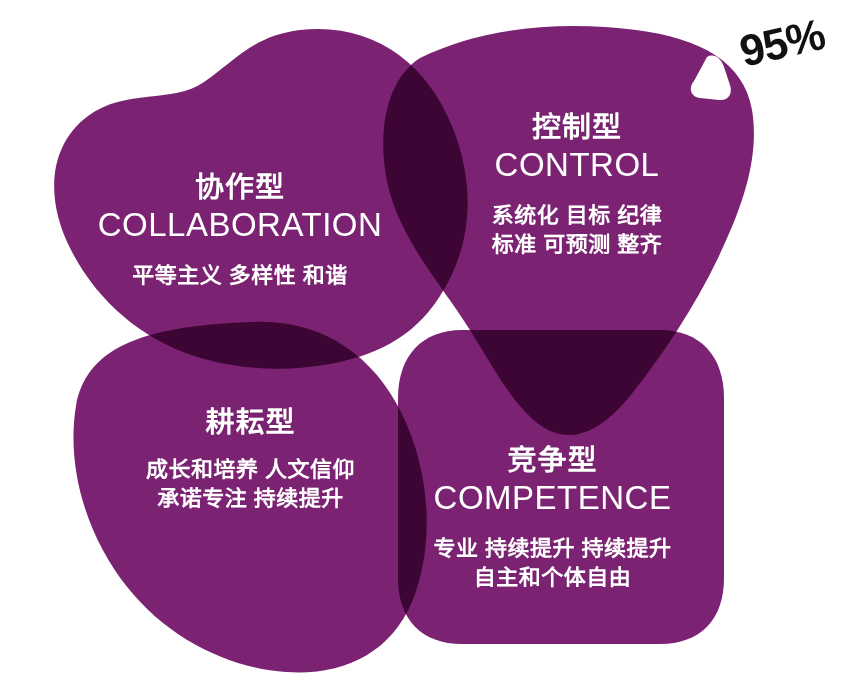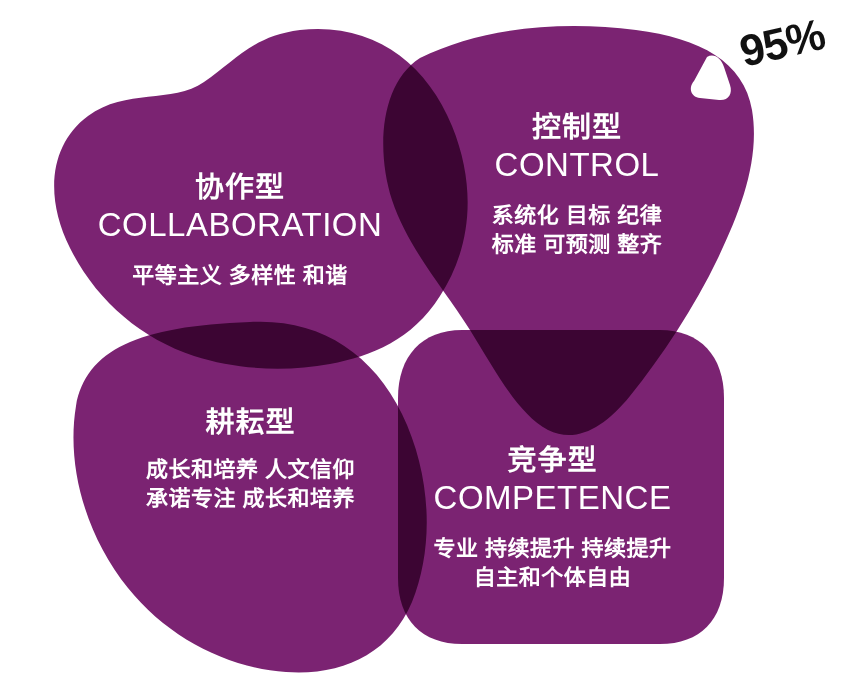--- a/index.html
+++ b/index.html
@@ -139,21 +139,21 @@
   <div class="quad" id="quad-control">
     <span class="cn-title">控制型</span>
     <span class="en-title">CONTROL</span>
     <span class="kw first">系统化 目标 纪律</span>
     <span class="kw">标准 可预测 整齐</span>
   </div>
 
   <div class="quad" id="quad-cultivation">
     <span class="cn-title">耕耘型</span>
     <span class="kw first">成长和培养 人文信仰</span>
-    <span class="kw">承诺专注 成长和培养</span>
+    <span class="kw">承诺专注 持续提升</span>
   </div>
 
   <div class="quad" id="quad-competence">
     <span class="cn-title">竞争型</span>
     <span class="en-title">COMPETENCE</span>
     <span class="kw first">专业 持续提升 持续提升</span>
     <span class="kw">自主和个体自由</span>
   </div>
 
   <div id="pct-badge">95%</div>

